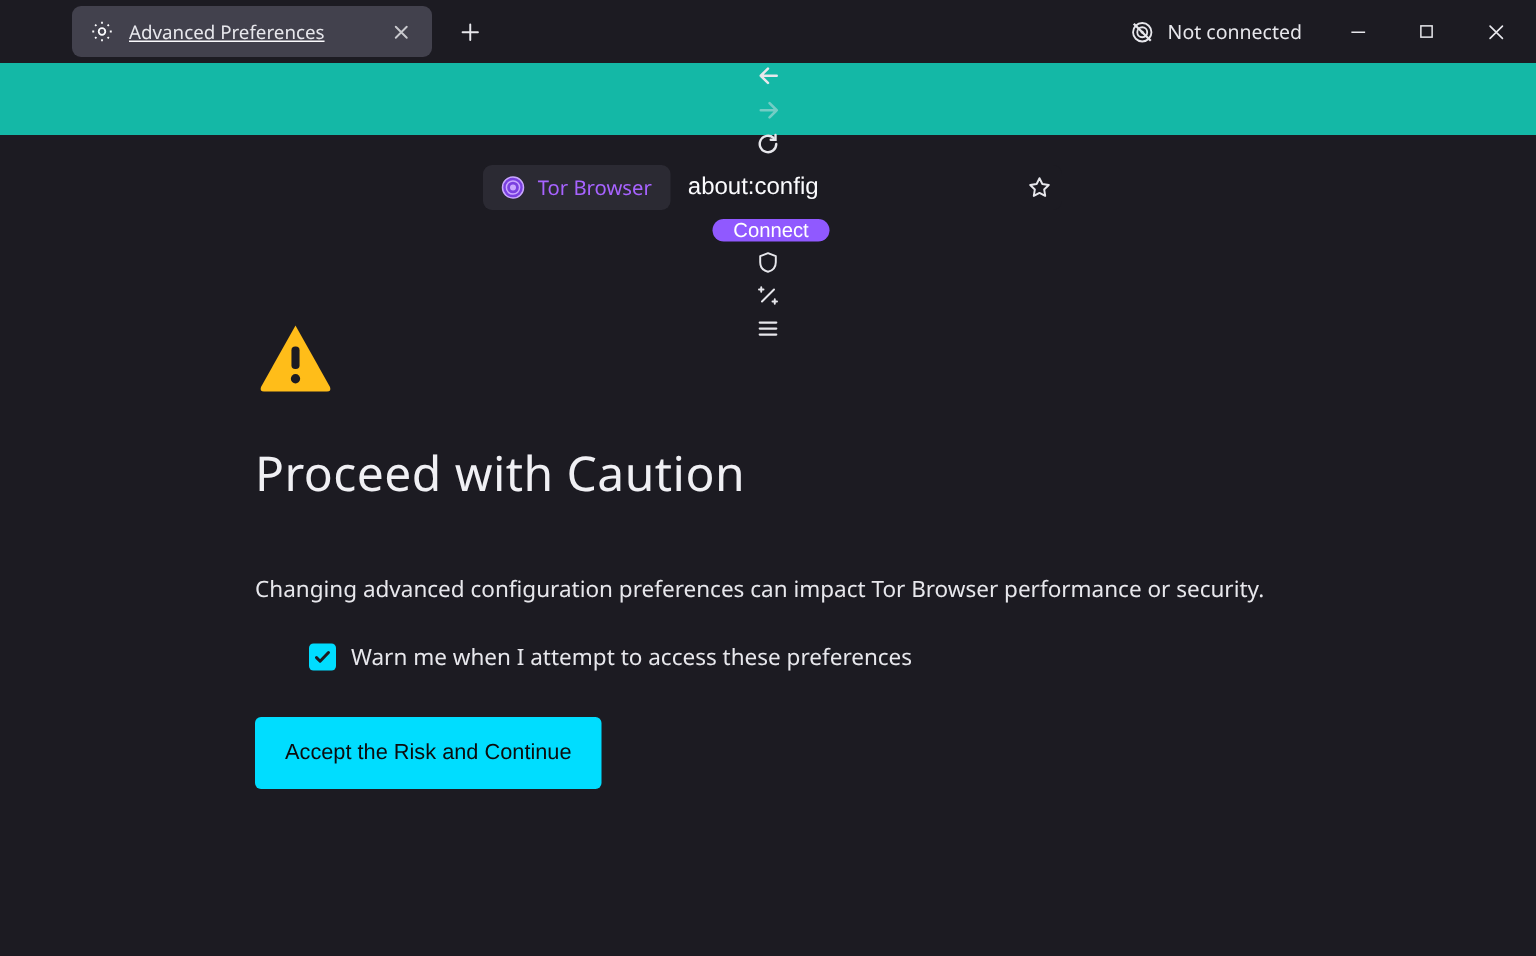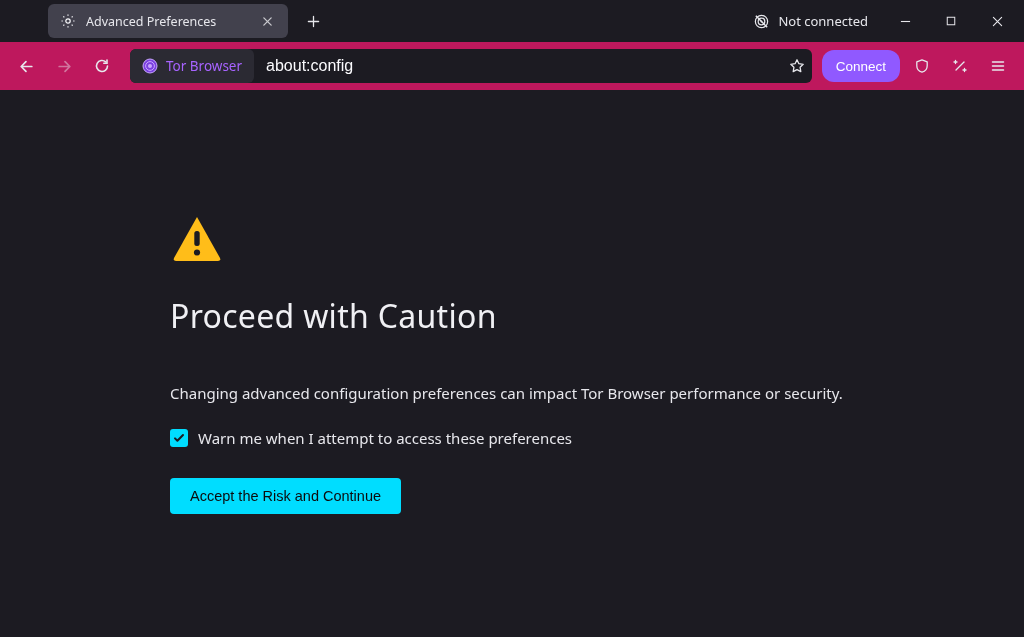--- a/index.html
+++ b/index.html
@@ -22,20 +22,21 @@
   .tab {
     display: flex;
     align-items: center;
     background: #42414d;
     border-radius: 6px;
     height: 34px;
     margin: 4px 0 4px 44px;
     padding: 0 12px;
     width: 240px;
     gap: 10px;
+    text-decoration: underline;
   }
   .tab .tab-icon { width: 16px; height: 16px; display:flex; align-items:center; justify-content:center; color:#fbfbfe; }
   .tab .tab-title { flex: 1; font-size: 12.5px; color: #e7e7ec; white-space:nowrap; overflow:hidden; text-overflow:ellipsis; }
   .tab .tab-close { width: 18px; height: 18px; display:flex; align-items:center; justify-content:center; color:#c9c9ce; border-radius:3px; }
 
   .new-tab-btn {
     width: 30px; height: 30px; display:flex; align-items:center; justify-content:center;
     color:#e7e7ec; margin-left: 10px; border-radius:4px;
   }
 
@@ -50,21 +51,22 @@
   .win-controls { display:flex; }
   .win-btn { width:46px; height:42px; display:flex; align-items:center; justify-content:center; color:#e7e7ec; }
 
   
   .toolbar {
     height: 48px;
     display:flex;
     align-items:center;
     gap:6px;
     padding: 0 10px;
-    background:#be185d;
+    background:#14b8a6;
+    flex-direction:column;
   }
   .nav-btn {
     width:32px; height:32px; border-radius:6px; display:flex; align-items:center; justify-content:center;
     color:#e7e7ec;
   }
   .nav-btn.disabled { opacity:.45; }
 
   .urlbar {
     display:flex; align-items:center; flex:1; height:34px;
     border-radius:6px; background:#1c1b22; gap:0;
@@ -107,31 +109,31 @@
     width: 690px;
     margin-left: 170px;
   }
   .warn-icon { width:54px; height:54px; display:block; margin-bottom:28px; }
   .warn-title {
     font-size: 32px; font-weight:400; letter-spacing:.3px; color:#f0f0f4;
     margin-bottom: 46px;
   }
   .warn-desc { font-size:15px; color:#e7e7ec; margin-bottom:24px; line-height:1.4;margin-top:28px; }
 
-  .checkbox-row { display:flex; align-items:center; gap:10px; margin-bottom:30px; }
+  .checkbox-row { display:flex; align-items:center; gap:10px; margin-bottom:30px;margin-left:36px; }
   .chk {
     width:18px; height:18px; border-radius:3px; background:#00ddff;
     display:flex; align-items:center; justify-content:center; color:#1c1b22;
     flex-shrink:0;
   }
   .chk-label { font-size:15px; color:#e7e7ec; }
 
   .accept-btn {
     background:#00ddff; color:#0c0c0d; border:none; border-radius:4px;
-    height:36px; padding:0 20px; font-size:14.5px; font-weight:500; cursor:pointer;
+    height:48px; padding:0 20px; font-size:14.5px; font-weight:500; cursor:pointer;
   }
 
   svg { display:block; }
 </style>
 </head>
 <body>
 
 <div class="titlebar">
   <div class="tab">
     <span class="tab-icon">

